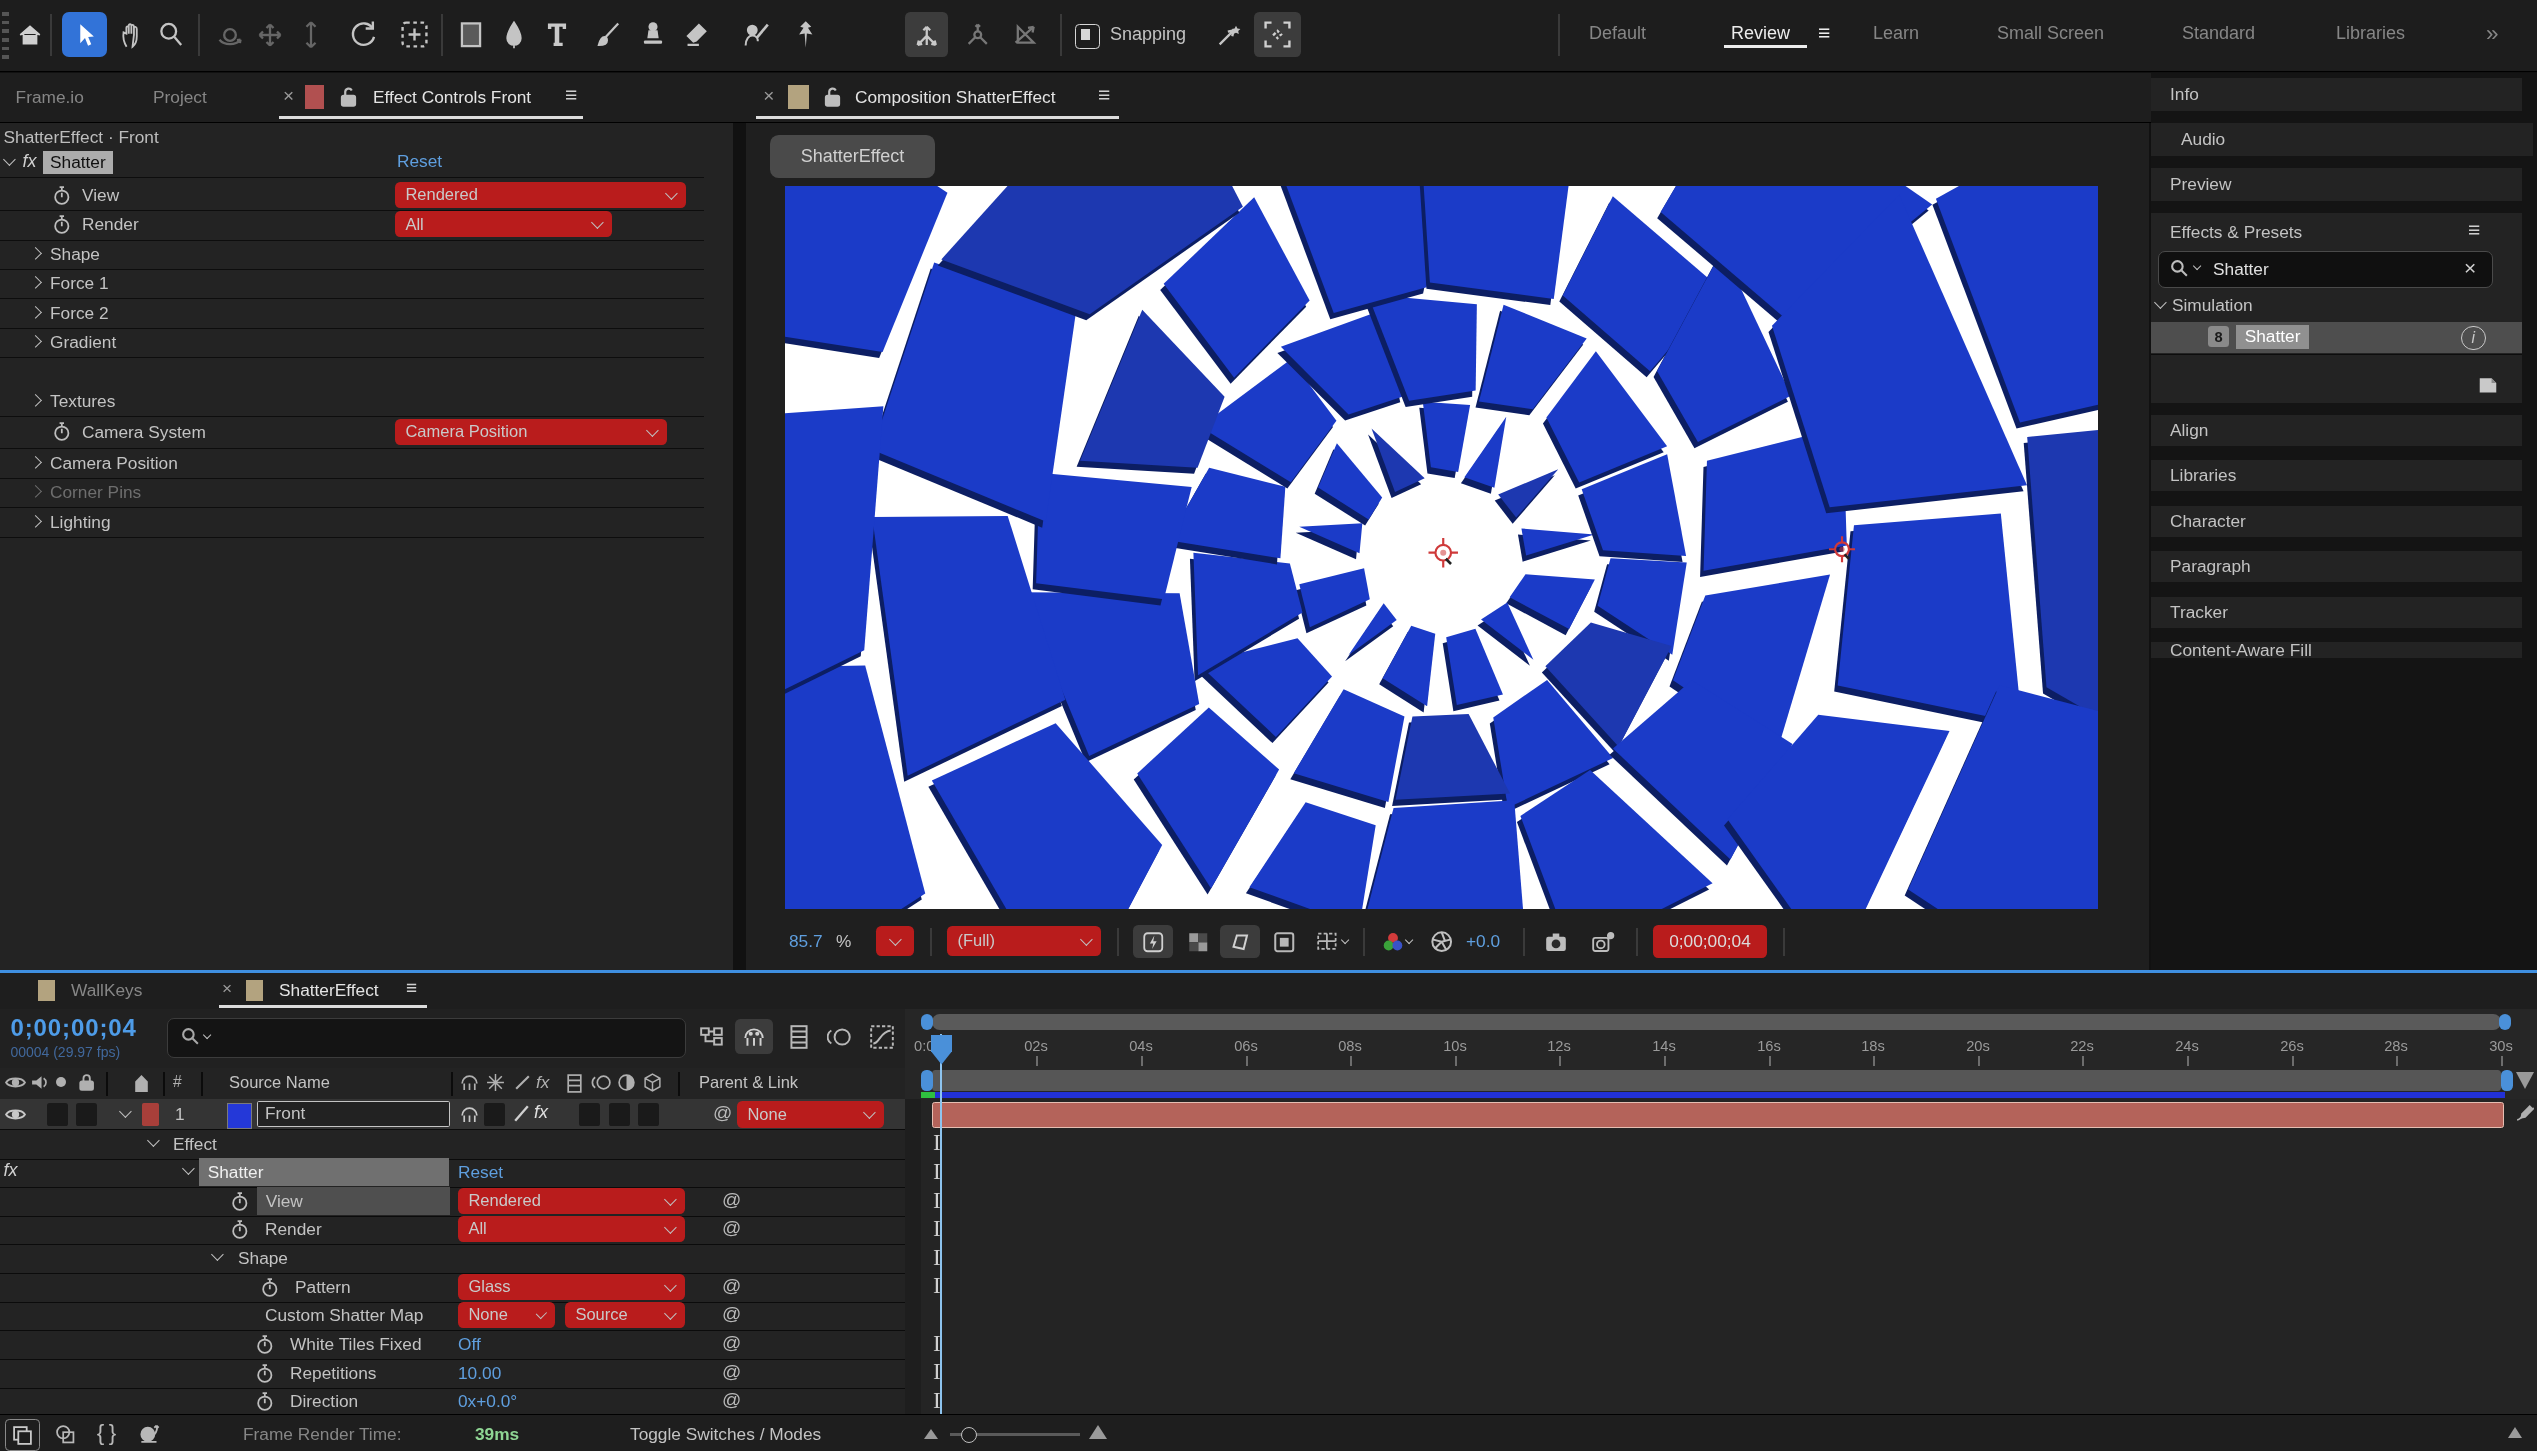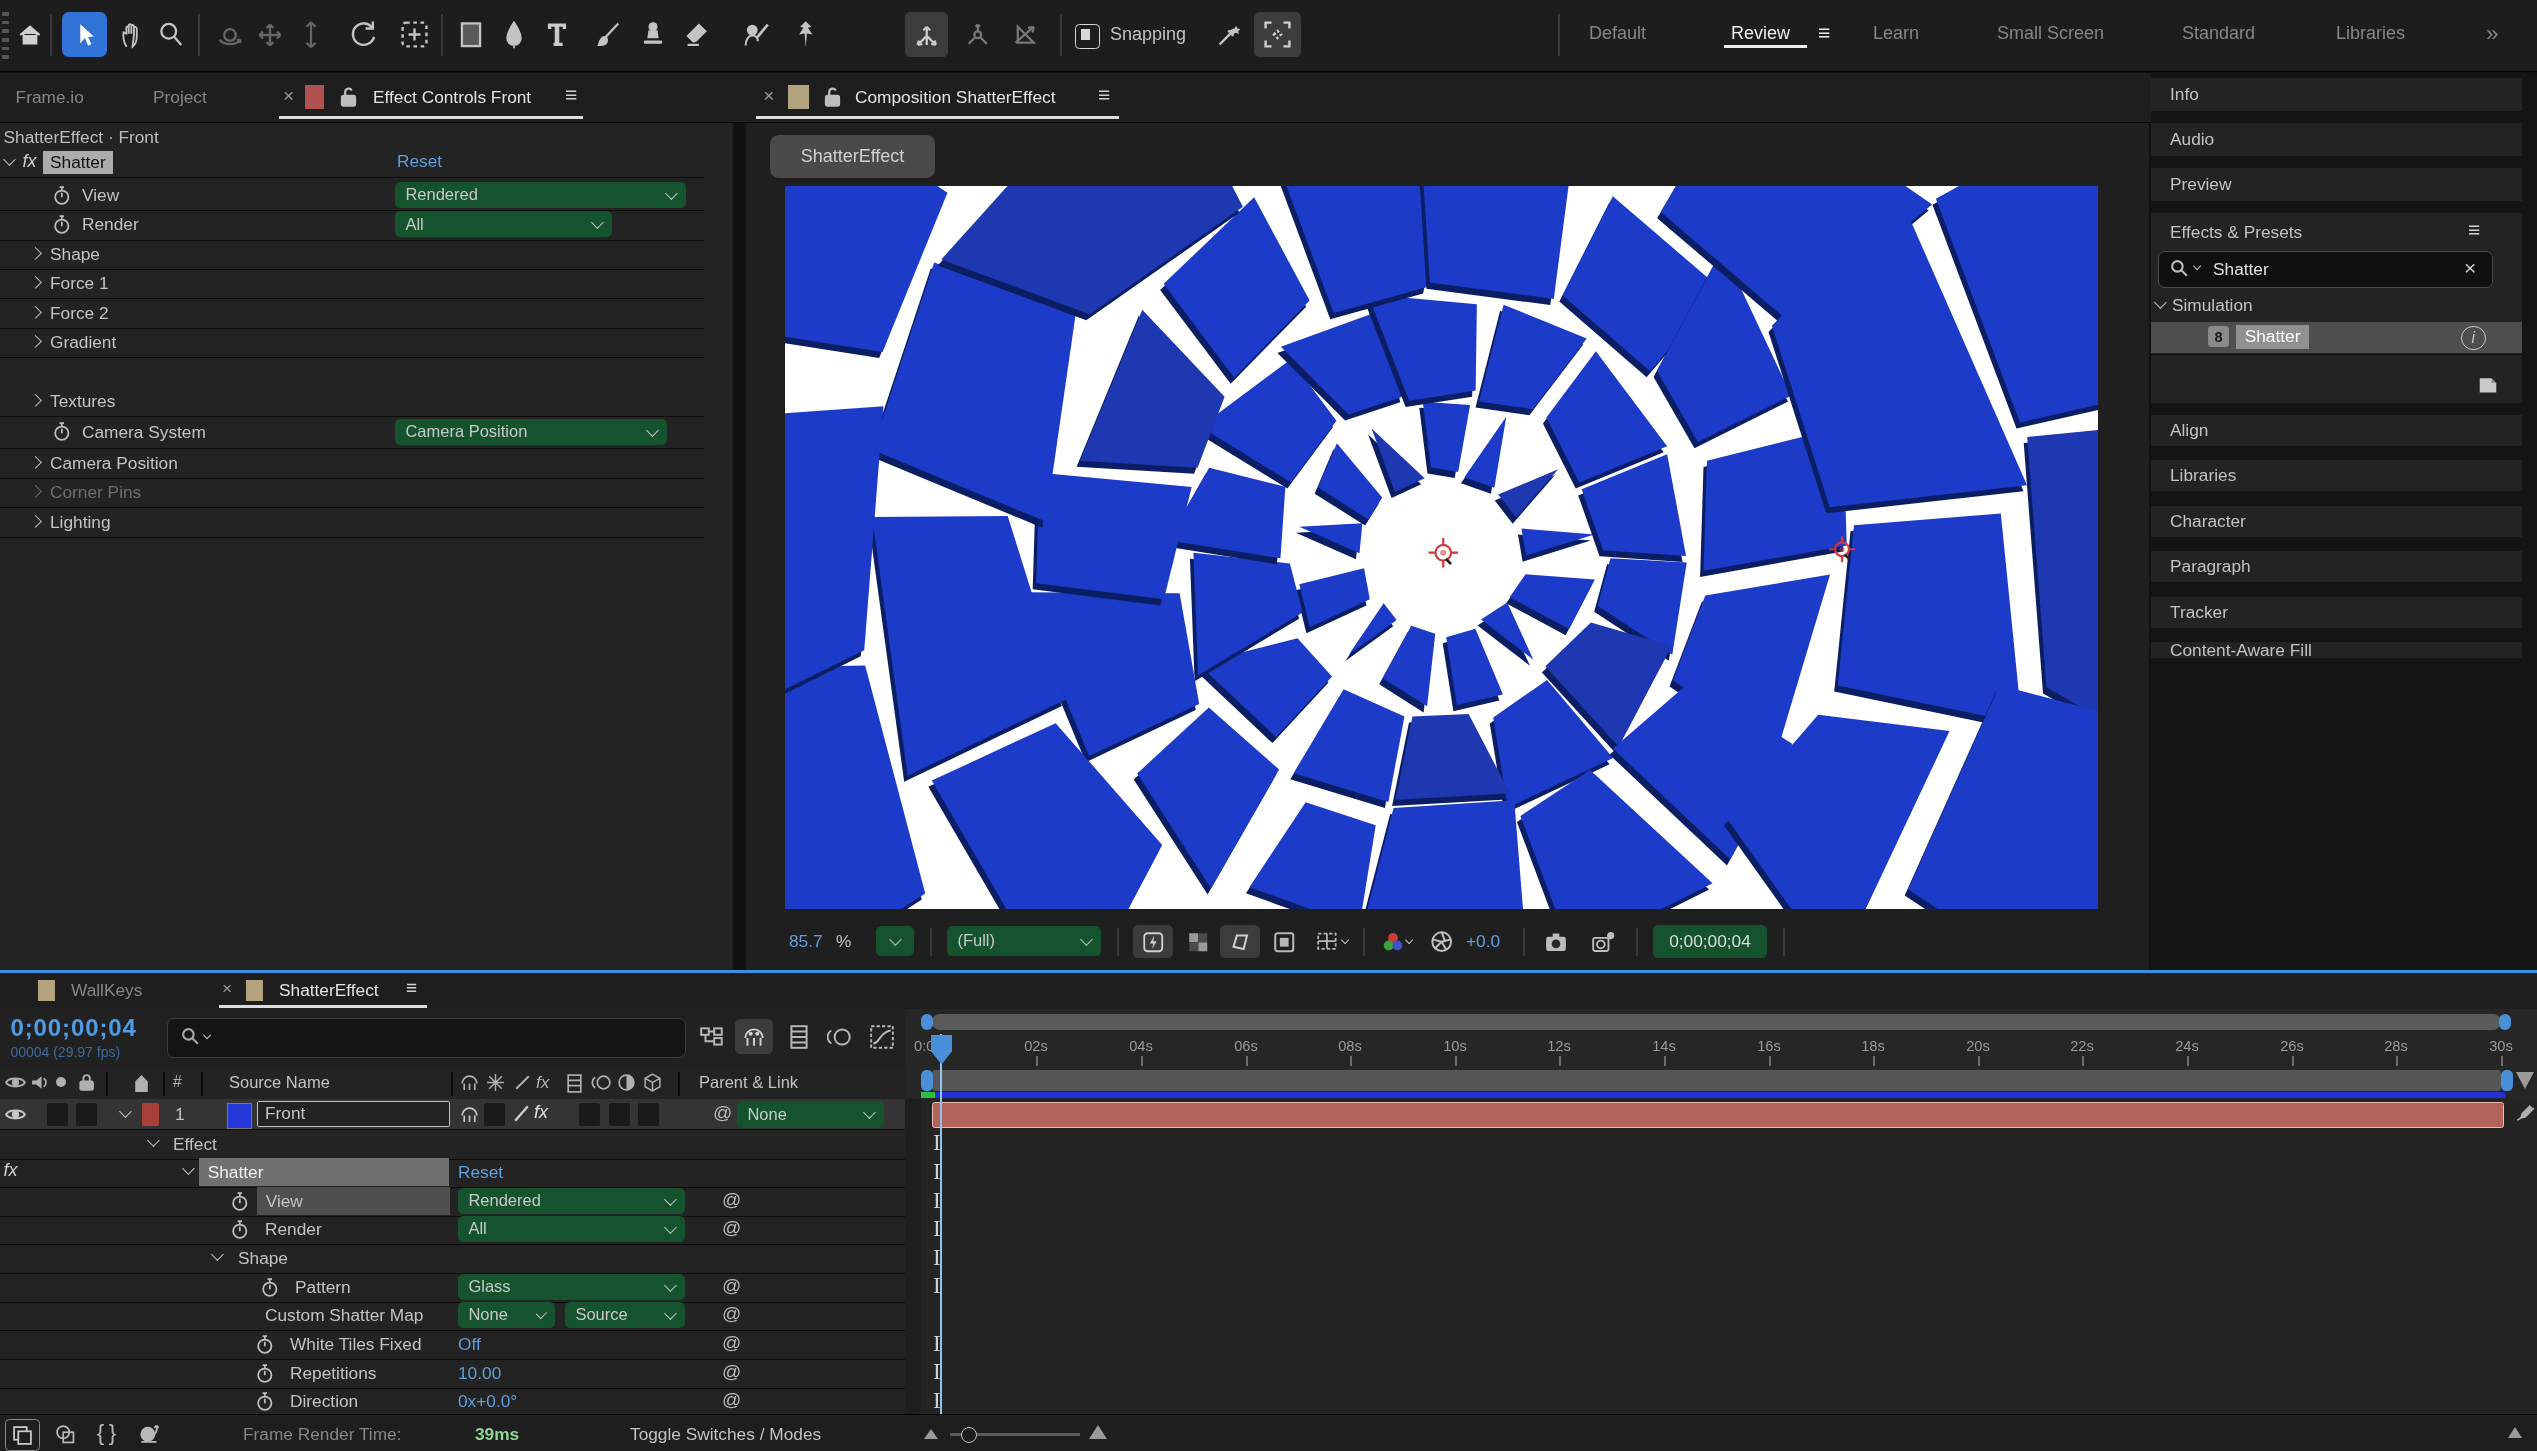--- a/index.html
+++ b/index.html
@@ -5,21 +5,21 @@
   html,body{margin:0;padding:0;background:#111;overflow:hidden;}
   body{width:2538px;height:1452px;position:relative;font-family:"Liberation Sans",sans-serif;
        -webkit-font-smoothing:antialiased;}
   .abs{position:absolute;}
   .txt{color:#c3c3c3;font-size:17.3px;white-space:nowrap;}
   .dim{color:#868686;}
   .blue{color:#5f9fdf;}
   .panel{position:absolute;background:#232323;}
   .tabbar{position:absolute;background:#1b1b1b;border-bottom:0.9px solid #000;padding-left:25px;}
   .tab-underline{position:absolute;height:2.6px;background:#dcdcdc;}
-  .well{position:absolute;background:#14532d;border-radius:5.2px;color:#c9c9c9;font-size:16.5px;
+  .well{position:absolute;background:#b91c1c;border-radius:5.2px;color:#c9c9c9;font-size:16.5px;
         display:flex;align-items:center;justify-content:space-between;padding:0 10.4px;box-sizing:border-box;gap:30px;}
   .chev{display:inline-block;width:7.8px;height:7.8px;border-right:1.7px solid #c0c0c0;border-bottom:1.7px solid #c0c0c0;}
   .chev.down{transform:rotate(45deg);margin-top:-3.5px;}
   .chev.right{transform:rotate(-45deg);}
   .vline{position:absolute;width:1.7px;background:#3a3a3a;}
   .hsep{position:absolute;height:0.9px;background:#0d0d0d;}
   svg.ic{display:block;}
   .iconbtn{position:absolute;display:flex;align-items:center;justify-content:center;}
   .boxed{background:#3c3c3c;border-radius:5.2px;}
   .stopwatch{position:absolute;}
@@ -535,21 +535,21 @@
         <span style="font-size:17.3px;color:#dcdcdc;">0;00;00;04</span>
       </div>
     <div class="vline" style="left:1037px;top:7px;height:28px;"></div>
   </div>
 </div>
 
 <div class="abs" style="left:2151px;top:73px;width:387px;height:897px;background:#141414;">
   <div class="phead-collapsed" style="left:0;top:5.2px;width:371px;height:33px;">
       <span class="txt" style="margin-left:19px;">Info</span>
     </div>
-  <div class="phead-collapsed" style="left:0;top:50px;width:371px;height:33px;">
+  <div class="phead-collapsed" style="left:0;top:50px;width:371px;height:33px;padding-left:11px;">
       <span class="txt" style="margin-left:19px;">Audio</span>
     </div>
   <div class="phead-collapsed" style="left:0;top:95px;width:371px;height:33px;">
       <span class="txt" style="margin-left:19px;">Preview</span>
     </div>
 
   <div class="abs" style="left:0;top:140px;width:371px;height:189px;background:#232323;">
     <span class="abs txt" style="left:19px;top:8.7px;">Effects &amp; Presets</span>
     <span class="abs" style="left:317px;top:5.2px;color:#cfcfcf;font-size:21px;">≡</span>
     <div class="abs" style="left:7px;top:38px;width:333px;height:35px;background:#101010;border:0.9px solid #4a4a4a;border-radius:7px;">

